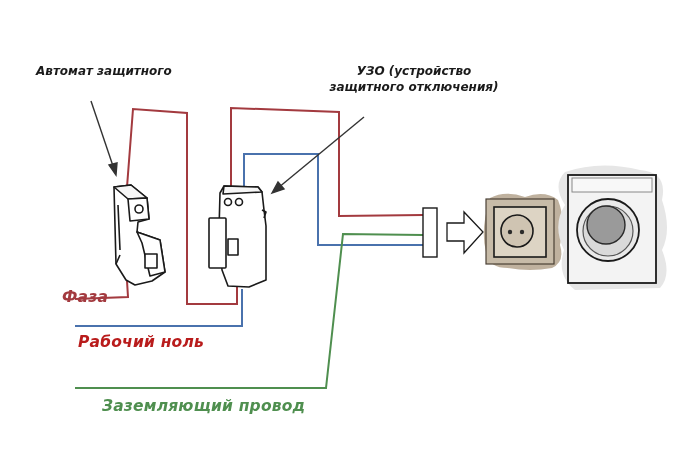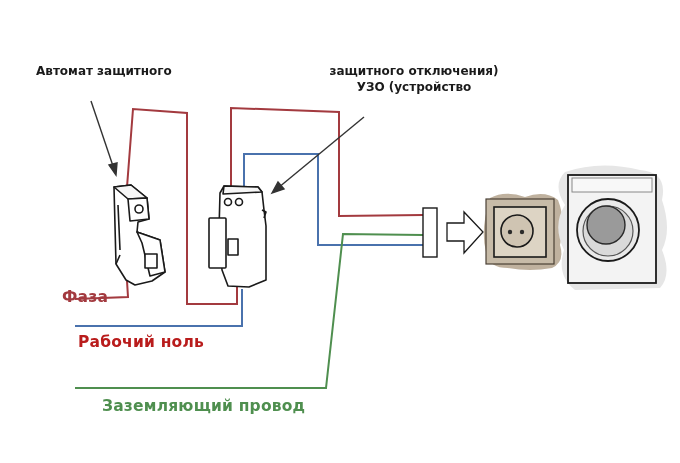--- a/index.html
+++ b/index.html
@@ -1,18 +1,18 @@
 <!DOCTYPE html>
 <html><head>
   <meta charset="utf-8">
   <style>
     html, body { margin: 0; padding: 0; background: #ffffff; }
     body { width: 680px; height: 463px; position: relative; overflow: hidden; font-family: "DejaVu Sans", "Liberation Sans", sans-serif; }
     #diagram { position: absolute; left: 0; top: 0; width: 680px; height: 463px; }
-    .lbl { position: absolute; font-weight: bold; white-space: nowrap; }
+    .lbl { position: absolute; font-weight: bold; white-space: nowrap; font-style: italic; }
     .callout { font-size: 12px; color: #1a1a1a; text-align: center; line-height: 16px; }
     .wirelbl { font-size: 15.5px; letter-spacing: 0.2px; }
     #lbl-breaker { left: 36px; top: 63px; width: 134px; }
     #lbl-rcd { left: 326px; top: 63px; width: 176px; }
     #lbl-phase { left: 62px; top: 288px; }
     #lbl-neutral { left: 78px; top: 333px; }
     #lbl-ground { left: 78px; top: 397px; margin-left: 24px; }
   </style>
 </head>
 <body>
@@ -86,19 +86,19 @@
     <circle cx="606" cy="225" r="19" fill="#9a9a9a" stroke="#2a2a2a" stroke-width="1.4"></circle>
   </g>
 
 </svg>
 
 <div id="lbl-breaker" class="lbl callout">
   <div>Автомат защитного</div>
 </div>
 
 <div id="lbl-rcd" class="lbl callout">
+  <div>УЗО (устройство</div>
   <div>защитного отключения)</div>
-  <div>УЗО (устройство</div>
 </div>
 
 <div id="lbl-phase" class="lbl wirelbl" style="color: rgb(163, 58, 63);">Фаза</div>
 <div id="lbl-neutral" class="lbl wirelbl" style="color: #b91c1c; text-align: center;">Рабочий ноль</div>
 <div id="lbl-ground" class="lbl wirelbl" style="color: rgb(79, 143, 79);">Заземляющий провод</div>
 
 </body></html>

